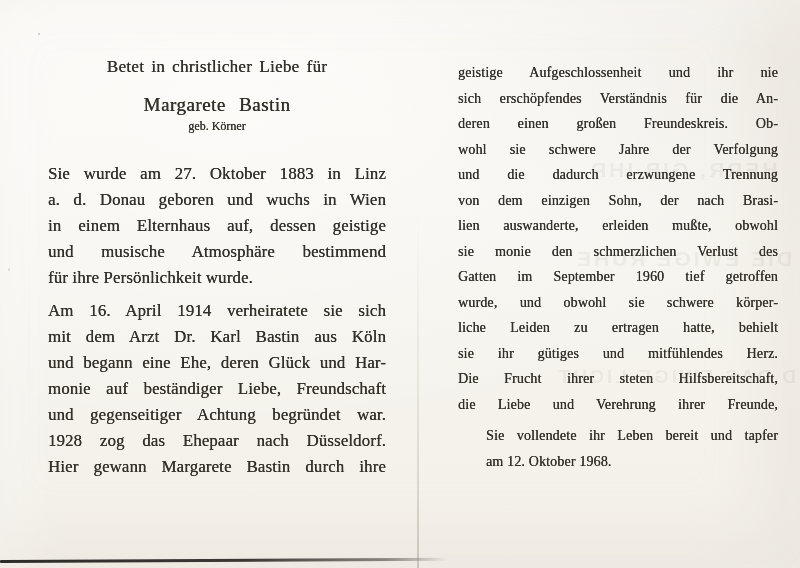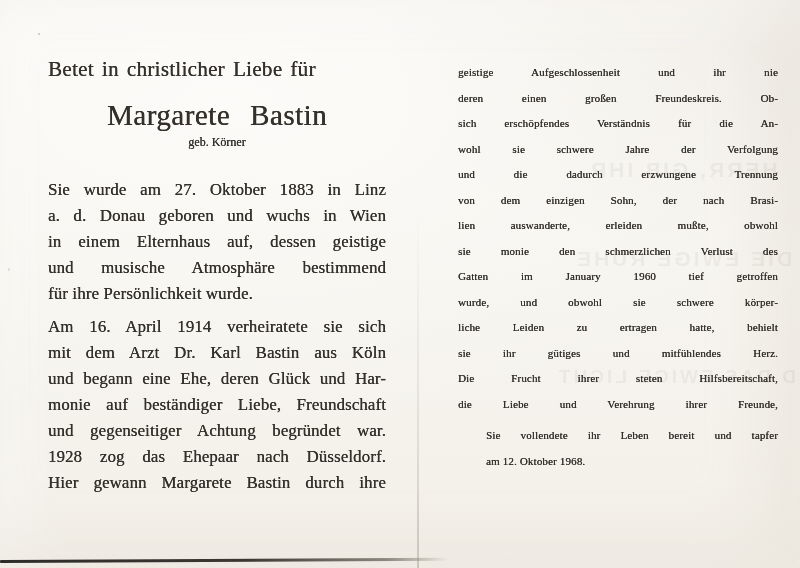--- a/index.html
+++ b/index.html
@@ -10,31 +10,31 @@
       radial-gradient(130% 95% at 28% 18%, rgba(255,255,255,.55), rgba(255,255,255,0) 62%),
       radial-gradient(90% 70% at 95% 8%, rgba(205,198,183,.18), rgba(205,198,183,0) 55%),
       linear-gradient(180deg,#f9f7f3 0%,#f6f4ee 50%,#f3f0e9 100%);
     box-shadow: inset -28px -18px 70px rgba(198,190,172,.20),
                 inset 18px 12px 55px rgba(255,255,255,.45);
   }
   .page{position:absolute;top:0;}
   .page-left{left:48px;width:338px;}
   .page-right{left:458px;width:320px;}
 
-  .intro{margin-top:57px;font-size:21px;letter-spacing:.3px;word-spacing:2.5px;
-         text-shadow:.25px 0 0 currentColor;}
-  .name{margin:17px 0 0;font-size:29px;font-weight:normal;text-align:center;
+  .intro{margin-top:57px;font-size:17px;letter-spacing:.3px;word-spacing:2.5px;
+         text-shadow:.25px 0 0 currentColor;text-align:center;}
+  .name{margin:17px 0 0;font-size:19px;font-weight:normal;text-align:center;
         letter-spacing:.5px;word-spacing:.42em;text-shadow:.35px 0 0 currentColor;}
   .maiden{text-align:center;font-size:12px;margin-top:3px;text-shadow:.2px 0 0 currentColor;}
 
   .para{text-shadow:.22px 0 0 currentColor;}
   .page-left .para{font-size:16.8px;line-height:26px;letter-spacing:.15px;}
   .page-left .para.p1{margin-top:27px;}
   .page-left .para.p2{margin-top:7px;}
-  .page-right .para{font-size:11px;line-height:25.5px;letter-spacing:.15px;}
+  .page-right .para{font-size:14px;line-height:25.5px;letter-spacing:.15px;}
   .page-right .para.p1{margin-top:60px;}
   .page-right .para.p2{margin-top:6px;margin-left:28px;}
 
   .tl{text-align:justify;text-align-last:justify;white-space:normal;}
   .tl.endline{text-align-last:left;}
 
   .ghost{position:absolute;font-family:"Liberation Sans",sans-serif;font-weight:bold;
          letter-spacing:3px;color:#6b6250;opacity:.07;transform:scaleX(-1);
          white-space:nowrap;pointer-events:none;}
   .ghost.g1{left:588px;top:158px;font-size:21px;}
@@ -78,28 +78,28 @@
         <div class="tl">monie auf beständiger Liebe, Freundschaft</div>
         <div class="tl">und gegenseitiger Achtung begründet war.</div>
         <div class="tl">1928 zog das Ehepaar nach Düsseldorf.</div>
         <div class="tl">Hier gewann Margarete Bastin durch ihre</div>
       </div>
   </section>
 
   <section class="page page-right">
     <div class="para p1">
         <div class="tl">geistige Aufgeschlossenheit und ihr nie</div>
+        <div class="tl">sich erschöpfendes Verständnis für die An-</div>
         <div class="tl">deren einen großen Freundeskreis. Ob-</div>
-        <div class="tl">sich erschöpfendes Verständnis für die An-</div>
         <div class="tl">wohl sie schwere Jahre der Verfolgung</div>
         <div class="tl">und die dadurch erzwungene Trennung</div>
         <div class="tl">von dem einzigen Sohn, der nach Brasi-</div>
         <div class="tl">lien auswanderte, erleiden mußte, obwohl</div>
         <div class="tl">sie monie den schmerzlichen Verlust des</div>
-        <div class="tl">Gatten im January 1960 tief getroffen</div>
+        <div class="tl">Gatten im September 1960 tief getroffen</div>
         <div class="tl">wurde, und obwohl sie schwere körper-</div>
         <div class="tl">liche Leiden zu ertragen hatte, behielt</div>
         <div class="tl">sie ihr gütiges und mitfühlendes Herz.</div>
         <div class="tl">Die Frucht ihrer steten Hilfsbereitschaft,</div>
         <div class="tl">die Liebe und Verehrung ihrer Freunde,</div>
       </div>
     <div class="para p2">
         <div class="tl">Sie vollendete ihr Leben bereit und tapfer</div>
         <div class="tl endline">am 12. Oktober 1968.</div>
       </div>

